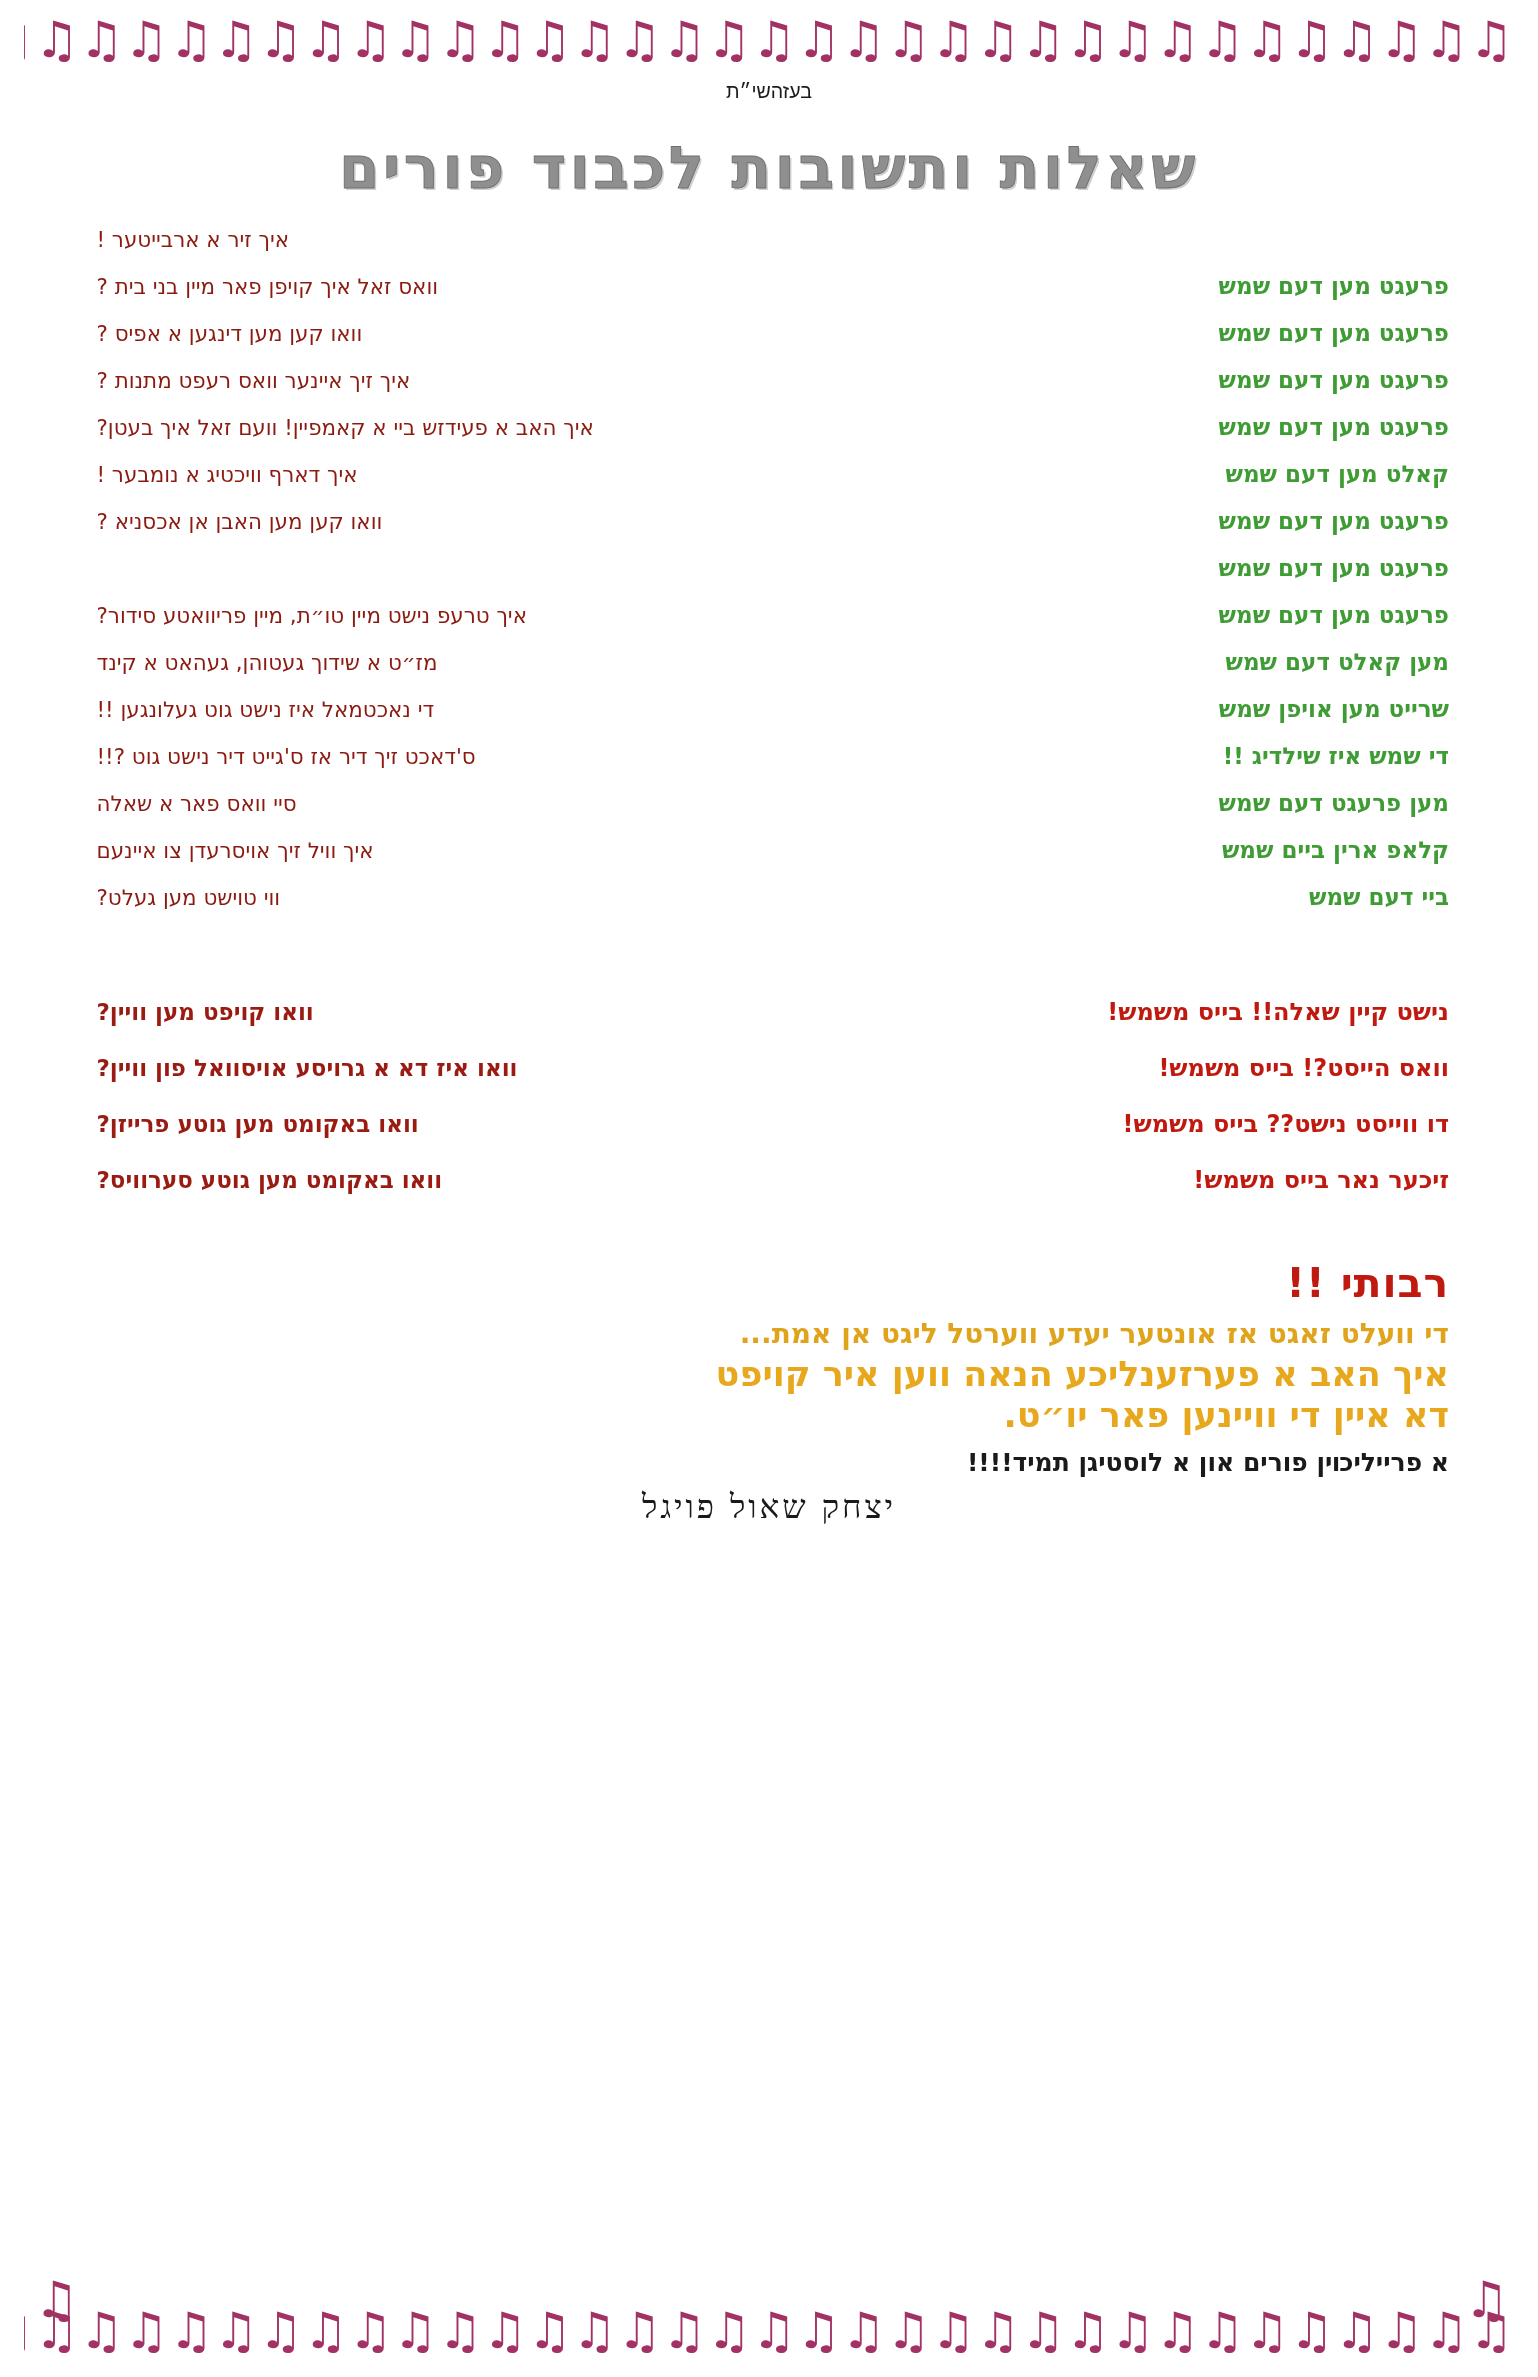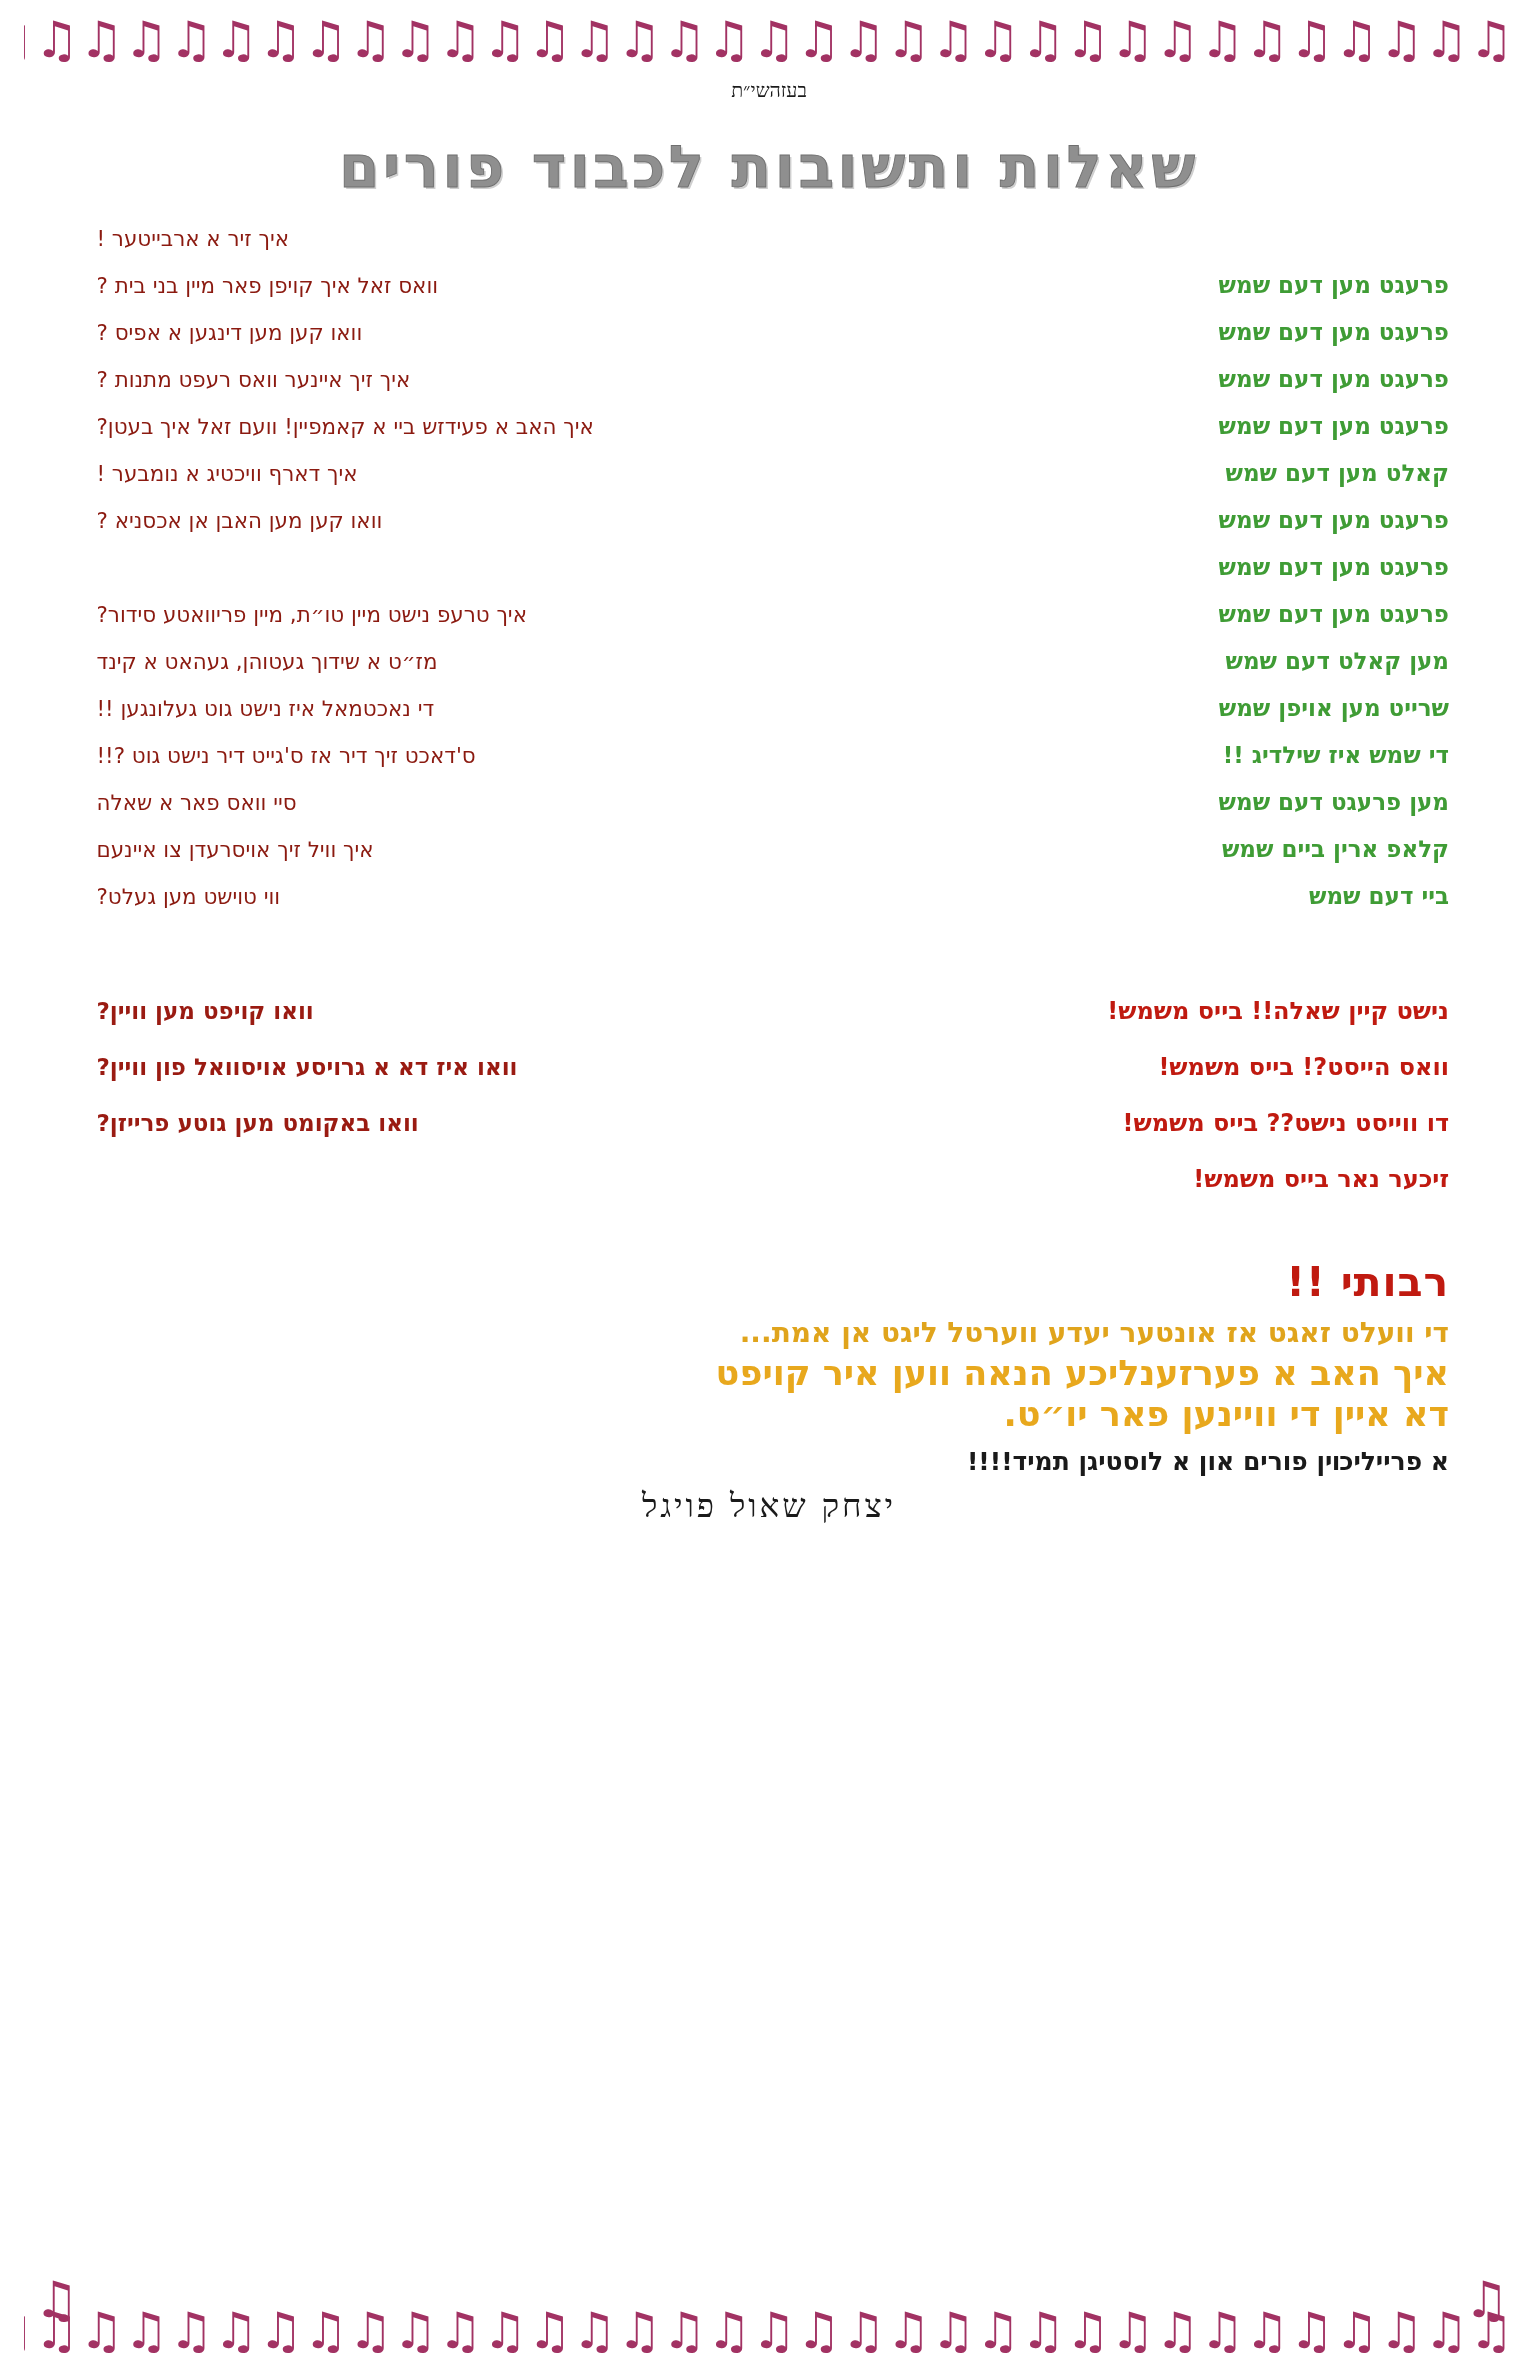--- a/index.html
+++ b/index.html
@@ -61,21 +61,21 @@
     top: 78px;
     left: 89px;
     right: 89px;
     bottom: 84px;
   }
 
   .bs-d {
     text-align: center;
     font-size: 19.6px;
     color: #1a1a1a;
-    font-family: Liberation Serif, serif;
+    font-family: Liberation Sans, sans-serif;
     margin-top: 1.9px;
   }
 
   .title {
     text-align: center;
     font-size: 58px;
     font-weight: bold;
     letter-spacing: 3.7px;
     margin-top: 31px;
     color: #8f8f8f;
@@ -275,20 +275,21 @@
         <div class="qa-row group2">
           <div class="a">וואס הייסט?! בייס משמש!</div>
           <div class="q">וואו איז דא א גרויסע אויסוואל פון וויין?</div>
         </div>
         <div class="qa-row group2">
           <div class="a">דו ווייסט נישט?? בייס משמש!</div>
           <div class="q">וואו באקומט מען גוטע פרייזן?</div>
         </div>
         <div class="qa-row group2">
           <div class="a">זיכער נאר בייס משמש!</div>
+          <div class="q">וואו באקומט מען גוטע סערוויס?</div>
         </div>
       </div>
 
     <div class="closing">
       <div class="l1">רבותי !!</div>
       <div class="l2">די וועלט זאגט אז אונטער יעדע ווערטל ליגט אן אמת...</div>
       <div class="l3">איך האב א פערזענליכע הנאה ווען איר קויפט</div>
       <div class="l4">דא איין די וויינען פאר יו״ט.</div>
       <div class="l5">א פרייליכױן פורים און א לוסטיגן תמיד!!!!</div>
     </div>

